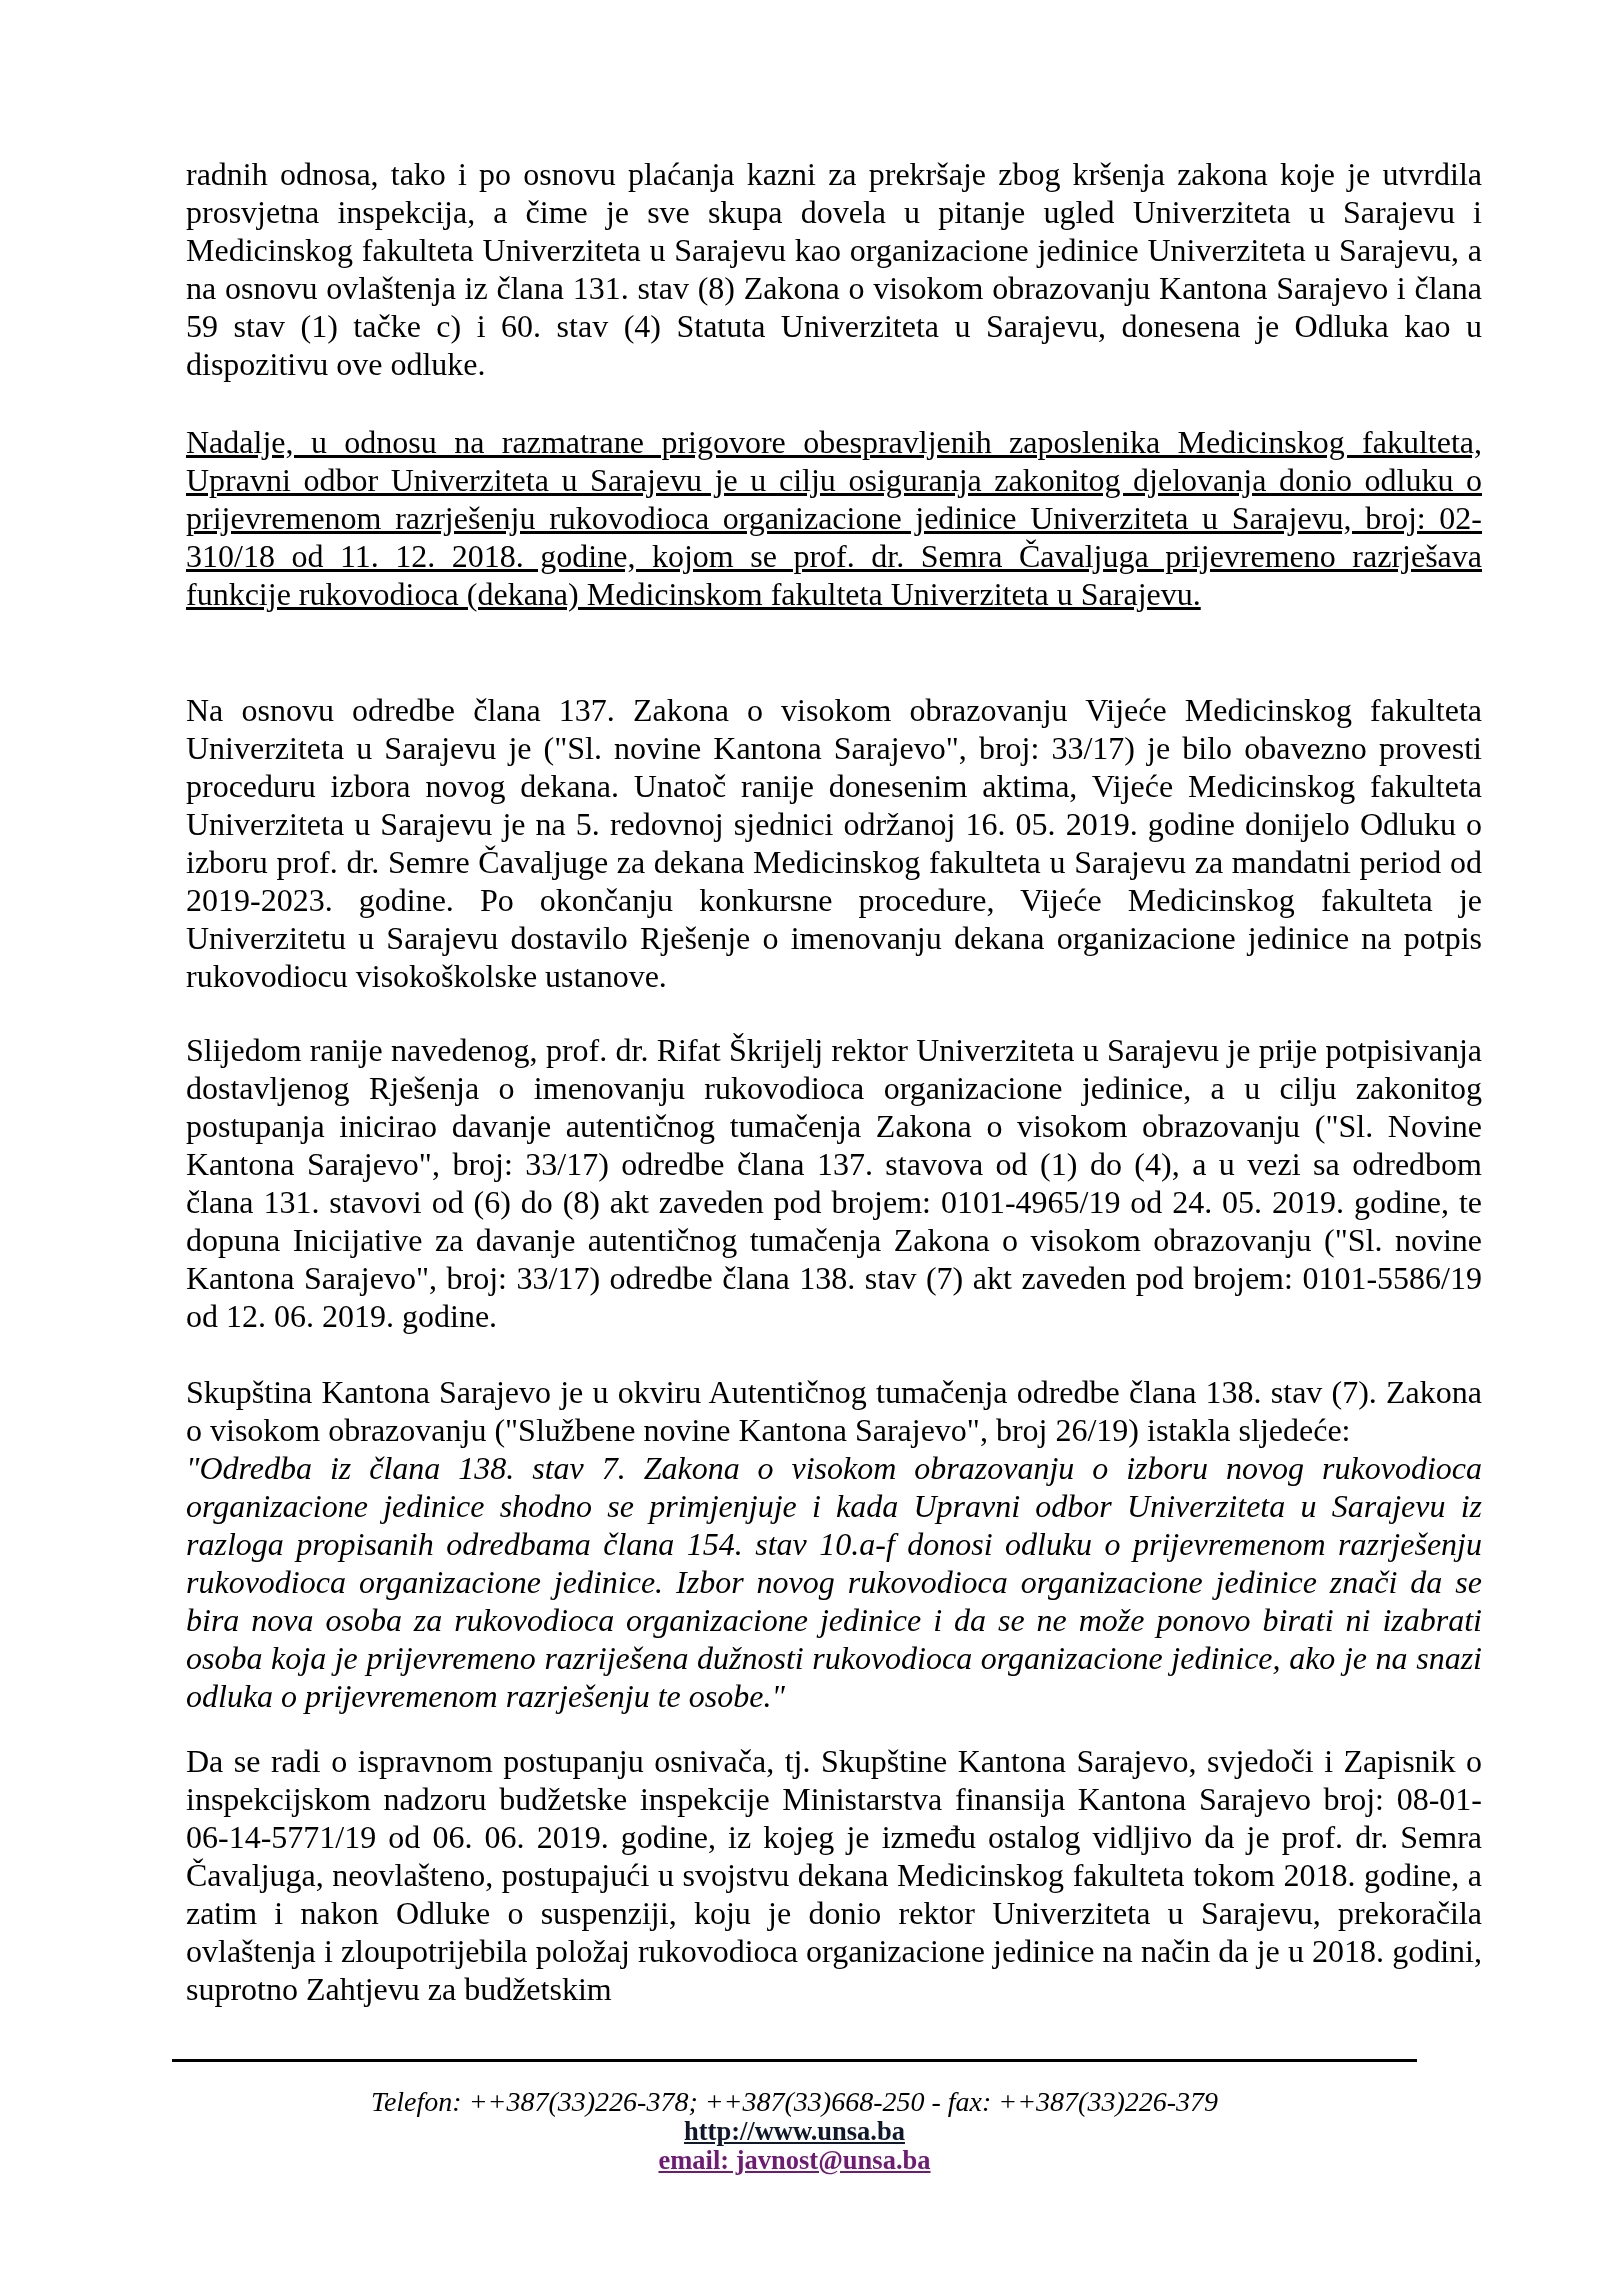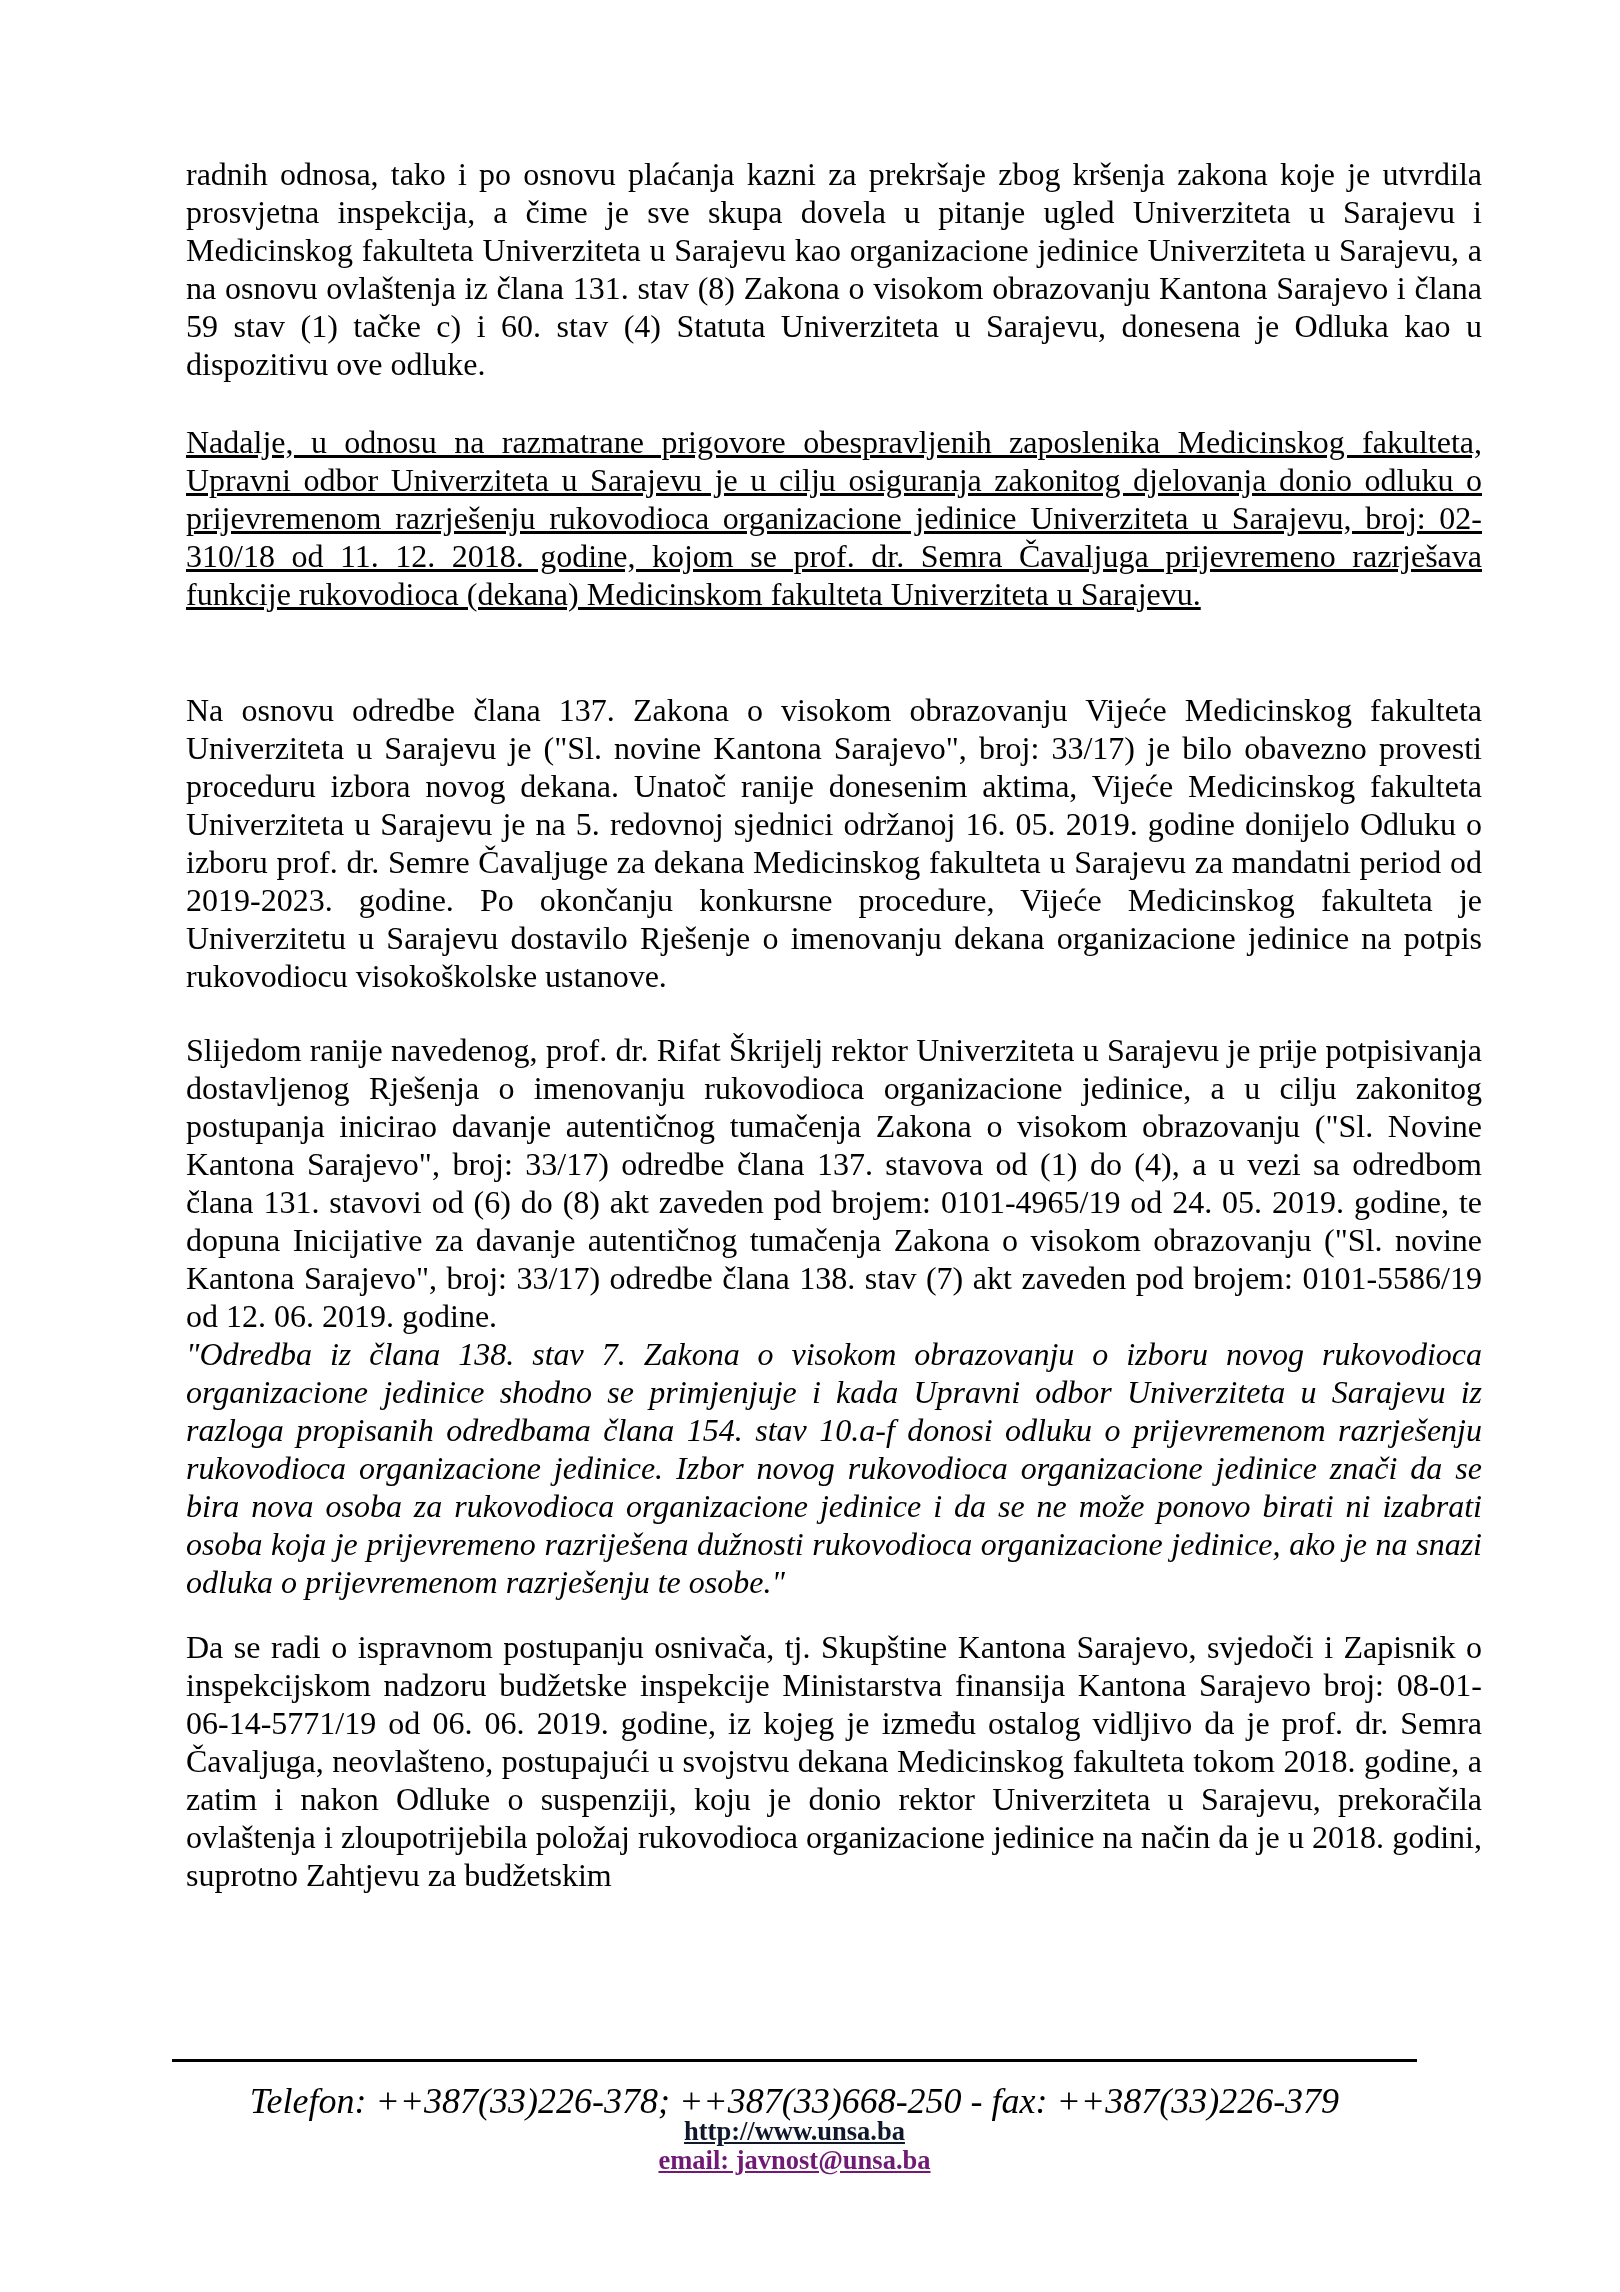--- a/index.html
+++ b/index.html
@@ -51,21 +51,21 @@
     height: 0;
     margin: 0 0 23.5px 0;
   }
   .footer-line1 {
     font-size: 28px;
     line-height: 31px;
   }
   .footer-org { font-weight: bold; }
   .footer-addr { font-style: italic; }
   .footer-phone {
-    font-size: 36px;
+    font-size: 28px;
     line-height: 31px;
     font-style: italic;
   }
   .footer-web-row, .footer-email-row {
     font-size: 26.5px;
     line-height: 29px;
   }
   .footer-weblink {
     font-weight: bold;
     text-decoration: underline;
@@ -85,20 +85,21 @@
 
   <div class="content">
     <p class="p-indented">radnih odnosa, tako i po osnovu plaćanja kazni za prekršaje zbog kršenja zakona koje je utvrdila prosvjetna inspekcija, a čime je sve skupa dovela u pitanje ugled Univerziteta u Sarajevu i Medicinskog fakulteta Univerziteta u Sarajevu kao organizacione jedinice Univerziteta u Sarajevu, a na osnovu ovlaštenja iz člana 131. stav (8) Zakona o visokom obrazovanju Kantona Sarajevo i člana 59 stav (1) tačke c) i 60. stav (4) Statuta Univerziteta u Sarajevu, donesena je Odluka kao u dispozitivu ove odluke.</p>
 
     <p class="mt-std">Nadalje, u odnosu na razmatrane prigovore obespravljenih zaposlenika Medicinskog fakulteta, Upravni odbor Univerziteta u Sarajevu je u cilju osiguranja zakonitog djelovanja donio odluku o prijevremenom razrješenju rukovodioca organizacione jedinice Univerziteta u Sarajevu, broj: 02-310/18 od 11. 12. 2018. godine, kojom se prof. dr. Semra Čavaljuga prijevremeno razrješava funkcije rukovodioca (dekana) Medicinskom fakulteta Univerziteta u Sarajevu.</p>
 
     <p class="mt-big">Na osnovu odredbe člana 137. Zakona o visokom obrazovanju Vijeće Medicinskog fakulteta Univerziteta u Sarajevu je ("Sl. novine Kantona Sarajevo", broj: 33/17) je bilo obavezno provesti proceduru izbora novog dekana. Unatoč ranije donesenim aktima, Vijeće Medicinskog fakulteta Univerziteta u Sarajevu je na 5. redovnoj sjednici održanoj 16. 05. 2019. godine donijelo Odluku o izboru prof. dr. Semre Čavaljuge za dekana Medicinskog fakulteta u Sarajevu za mandatni period od 2019-2023. godine. Po okončanju konkursne procedure, Vijeće Medicinskog fakulteta je Univerzitetu u Sarajevu dostavilo Rješenje o imenovanju dekana organizacione jedinice na potpis rukovodiocu visokoškolske ustanove.</p>
 
     <p class="mt-med">Slijedom ranije navedenog, prof. dr. Rifat Škrijelj rektor Univerziteta u Sarajevu je prije potpisivanja dostavljenog Rješenja o imenovanju rukovodioca organizacione jedinice, a u cilju zakonitog postupanja inicirao davanje autentičnog tumačenja Zakona o visokom obrazovanju ("Sl. Novine Kantona Sarajevo", broj: 33/17) odredbe člana 137. stavova od (1) do (4), a u vezi sa odredbom člana 131. stavovi od (6) do (8) akt zaveden pod brojem: 0101-4965/19 od 24. 05. 2019. godine, te dopuna Inicijative za davanje autentičnog tumačenja Zakona o visokom obrazovanju ("Sl. novine Kantona Sarajevo", broj: 33/17) odredbe člana 138. stav (7) akt zaveden pod brojem: 0101-5586/19 od 12. 06. 2019. godine.</p>
 
+    <p class="mt-med2">Skupština Kantona Sarajevo je u okviru Autentičnog tumačenja odredbe člana 138. stav (7). Zakona o visokom obrazovanju ("Službene novine Kantona Sarajevo", broj 26/19) istakla sljedeće:</p>
 
     <p class="quote">"Odredba iz člana 138. stav 7. Zakona o visokom obrazovanju o izboru novog rukovodioca organizacione jedinice shodno se primjenjuje i kada Upravni odbor Univerziteta u Sarajevu iz razloga propisanih odredbama člana 154. stav 10.a-f donosi odluku o prijevremenom razrješenju rukovodioca organizacione jedinice. Izbor novog rukovodioca organizacione jedinice znači da se bira nova osoba za rukovodioca organizacione jedinice i da se ne može ponovo birati ni izabrati osoba koja je prijevremeno razriješena dužnosti rukovodioca organizacione jedinice, ako je na snazi odluka o prijevremenom razrješenju te osobe."</p>
 
     <p class="mt-small">Da se radi o ispravnom postupanju osnivača, tj. Skupštine Kantona Sarajevo, svjedoči i Zapisnik o inspekcijskom nadzoru budžetske inspekcije Ministarstva finansija Kantona Sarajevo broj: 08-01-06-14-5771/19 od 06. 06. 2019. godine, iz kojeg je između ostalog vidljivo da je prof. dr. Semra Čavaljuga, neovlašteno, postupajući u svojstvu dekana Medicinskog fakulteta tokom 2018. godine, a zatim i nakon Odluke o suspenziji, koju je donio rektor Univerziteta u Sarajevu, prekoračila ovlaštenja i zloupotrijebila položaj rukovodioca organizacione jedinice na način da je u 2018. godini, suprotno Zahtjevu za budžetskim</p>
   </div>
 
   <div class="footer">
     <hr class="footer-rule">
 
 

